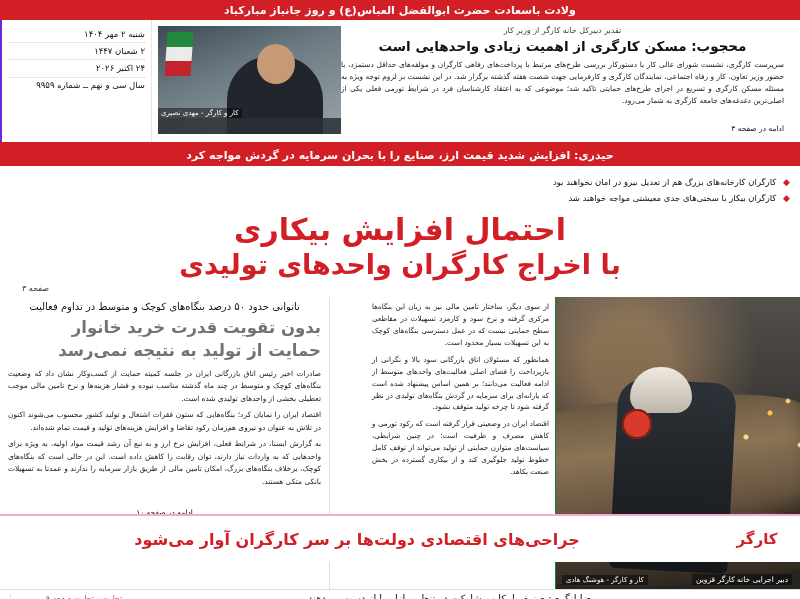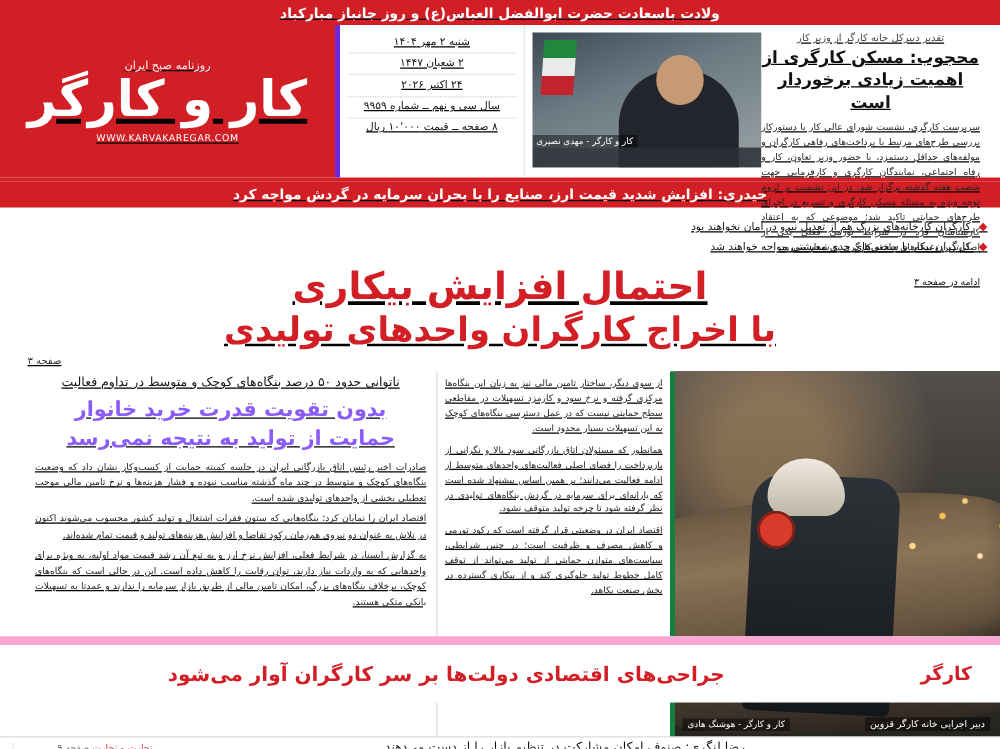--- a/index.html
+++ b/index.html
@@ -4,21 +4,21 @@
 <style>
   html,body{margin:0;padding:0;}
   body{
     width:800px;height:599px;
     background:#ffffff;
     font-family:"DejaVu Sans", sans-serif;
     direction:rtl;
     overflow:hidden;
     position:relative;
   }
-  .page{width:800px;height:562px;position:relative;background:#fff;text-decoration:underline;}
+  .page{width:800px;height:562px;position:relative;background:#fff;}
 
   
   .top-banner{
     height:20px;background:#d21f26;color:#fff;
     display:flex;align-items:center;justify-content:center;
     font-size:11px;font-weight:bold;letter-spacing:0;
   }
 
   
   .masthead{
@@ -30,23 +30,23 @@
     display:flex;flex-direction:column;align-items:center;justify-content:center;
     position:relative;
   }
   .logo-sub{font-size:9px;margin-bottom:2px;opacity:.95;}
   .logo-title{
     font-size:40px;font-weight:bold;line-height:1;letter-spacing:1px;
     font-family:"DejaVu Sans", sans-serif;
   }
   .logo-url{font-size:7.5px;margin-top:6px;letter-spacing:.5px;}
   .issue-box{
-    width:152px;border-right:1px solid #e4e4e4;border-left:4px solid #6d28d9;
+    width:152px;border-right:1px solid #e4e4e4;border-left:2px solid #6d28d9;
     padding:6px 6px 0 6px;box-sizing:border-box;
-    font-size:8.5px;line-height:1.55;color:#111;text-align:center;
+    font-size:8.5px;line-height:1.55;color:#111;text-align:right;
   }
   .issue-box div{border-bottom:1px dotted #cfcfcf;padding:1.5px 0;}
   .issue-box div:last-child{border-bottom:none;}
   .lead-box{
     flex:1;display:flex;flex-direction:row-reverse;padding:6px 8px 4px 6px;box-sizing:border-box;
   }
   .lead-photo{
     width:170px;height:108px;flex:none;position:relative;overflow:hidden;
     background:linear-gradient(160deg,#3c4a55 0%,#6b7a82 40%,#9aa4a6 100%);
     padding-left:13px;
@@ -90,38 +90,38 @@
   .bullets{font-size:8.5px;color:#111;line-height:1.8;text-align:right;margin-bottom:4px;}
   .bullets span.dot{color:#d21f26;font-size:9px;margin-left:4px;}
   .main-head{
     color:#d21f26;font-weight:bold;text-align:center;line-height:1.25;
   }
   .main-head .l1{font-size:30px;display:block;}
   .main-head .l2{font-size:27px;display:block;}
   .page-ref{font-size:8px;color:#333;text-align:left;padding:2px 0 0 12px;}
 
   
-  .body-row{display:flex;flex-direction:row-reverse;height:292px;padding-left:20px;}
+  .body-row{display:flex;flex-direction:row-reverse;height:292px;}
   .col-right{
     width:330px;box-sizing:border-box;padding:4px 8px 0 8px;
     border-right:1px solid #ddd;
   }
   .sub-head{
     font-size:10px;color:#111;text-align:center;margin-bottom:4px;font-weight:normal;
   }
   .red-head{
-    color:#8b5cf6;font-weight:bold;font-size:16.5px;text-align:center;line-height:1.4;margin-bottom:6px;
+    color:#737373;font-weight:bold;font-size:16.5px;text-align:right;line-height:1.4;margin-bottom:6px;
   }
   .col-body{font-size:7.4px;line-height:1.68;color:#1a1a1a;text-align:justify;column-count:1;}
   .col-body p{margin:0 0 4px 0;}
   .cont{font-size:7.5px;text-align:center;margin-top:16px;}
 
   .col-mid{
-    width:190px;box-sizing:border-box;padding:4px 6px 0 6px;border-right:4px solid #15803d;
-    font-size:7.2px;line-height:1.66;color:#1a1a1a;text-align:justify;
+    width:190px;box-sizing:border-box;padding:4px 6px 0 6px;border-right:1px solid #15803d;
+    font-size:7.2px;line-height:1.66;color:#1a1a1a;text-align:justify;margin-left:36px;
   }
   .col-mid p{margin:0 0 5px 0;}
 
   .photo-left{
     flex:1;position:relative;overflow:hidden;background:#2e2b28;
   }
   .ph-bg{
     position:absolute;inset:0;
     background:
       radial-gradient(circle at 30% 22%, rgba(255,190,120,.35) 0 14%, rgba(0,0,0,0) 45%),
@@ -179,21 +179,21 @@
     font-size:7.5px;color:#d21f26;width:112px;flex:none;text-align:right;
     border-left:1px solid #e3e3e3;padding-left:6px;box-sizing:border-box;
   }
   .brief .tag .pg{color:#555;}
   .brief .txt{font-size:10px;color:#111;flex:1;padding-right:8px;text-align:center;}
 
   
   .bottom-bar{
     position:absolute;left:0;bottom:0;width:800px;height:46px;
     background:#fff;display:flex;flex-direction:row-reverse;align-items:center;
-    border-top:7px solid #f9a8d4;
+    border-top:2px solid #f9a8d4;
   }
   .bottom-bar .seal{
     width:86px;height:44px;flex:none;
     background:linear-gradient(#fff,#fff);
     display:flex;align-items:center;justify-content:center;color:#d21f26;
     font-size:15px;font-weight:bold;
   }
   .bottom-bar .btext{
     flex:1;color:#d21f26;font-weight:bold;font-size:16px;text-align:center;
   }
@@ -202,45 +202,39 @@
 <body>
 
 <div class="page">
 
   <div class="top-banner">
     <span>ولادت باسعادت حضرت ابوالفضل العباس(ع) و روز جانباز مبارکباد</span>
   </div>
 
   <div class="masthead">
 
-    <div class="logo-box">
-      <div class="logo-sub">روزنامه صبح ایران</div>
-      <div class="logo-title">کار و کارگر</div>
-      <div class="logo-url">WWW.KARVAKAREGAR.COM</div>
-    </div>
 
     <div class="issue-box">
       <div>شنبه ۲ مهر ۱۴۰۴</div>
       <div>۲ شعبان ۱۴۴۷</div>
       <div>۲۴ اکتبر ۲۰۲۶</div>
       <div>سال سی و نهم ــ شماره ۹۹۵۹</div>
-      <div>۸ صفحه ــ قیمت ۱۰٬۰۰۰ ریال</div>
     </div>
 
     <div class="lead-box">
       <div class="lead-photo">
         <div class="flag"></div>
         <div class="figure"></div>
         <div class="head"></div>
         <div class="desk"></div>
         <div class="cap">کار و کارگر - مهدی نصیری</div>
       </div>
       <div class="lead-text">
         <div class="kicker">تقدیر دبیرکل خانه کارگر از وزیر کار</div>
-        <div class="lead-head">محجوب: مسکن کارگری از اهمیت زیادی برخوردار است</div>
+        <div class="lead-head">محجوب: مسکن کارگری از اهمیت زیادی واحدهایی است</div>
         <div class="lead-body">سرپرست کارگری، نشست شورای عالی کار با دستورکار بررسی طرح‌های مرتبط با پرداخت‌های رفاهی کارگران و مولفه‌های حداقل دستمزد، با حضور وزیر تعاون، کار و رفاه اجتماعی، نمایندگان کارگری و کارفرمایی جهت شصت هفته گذشته برگزار شد. در این نشست بر لزوم توجه ویژه به مسئله مسکن کارگری و تسریع در اجرای طرح‌های حمایتی تاکید شد؛ موضوعی که به اعتقاد کارشناسان فرد در شرایط تورمی فعلی یکی از اصلی‌ترین دغدغه‌های جامعه کارگری به شمار می‌رود.</div>
         <div class="more">ادامه در صفحه ۳</div>
       </div>
     </div>
   </div>
 
   <div class="red-strip">
     <span>حیدری: افزایش شدید قیمت ارز، صنایع را با بحران سرمایه در گردش مواجه کرد</span>
   </div>
 

